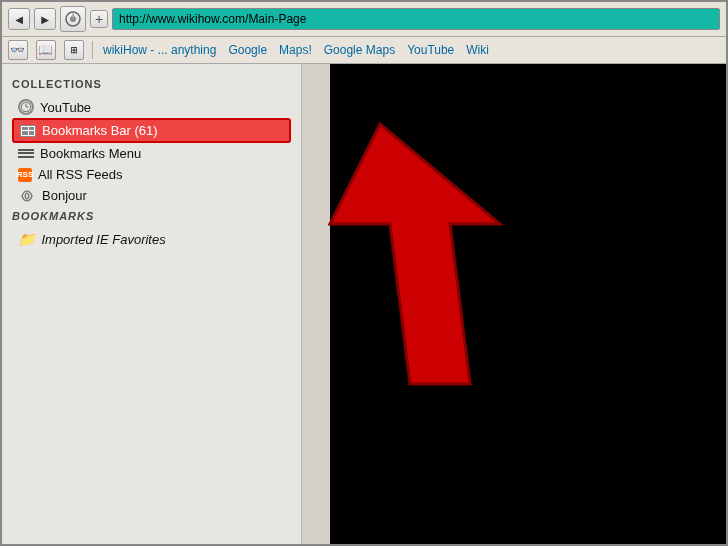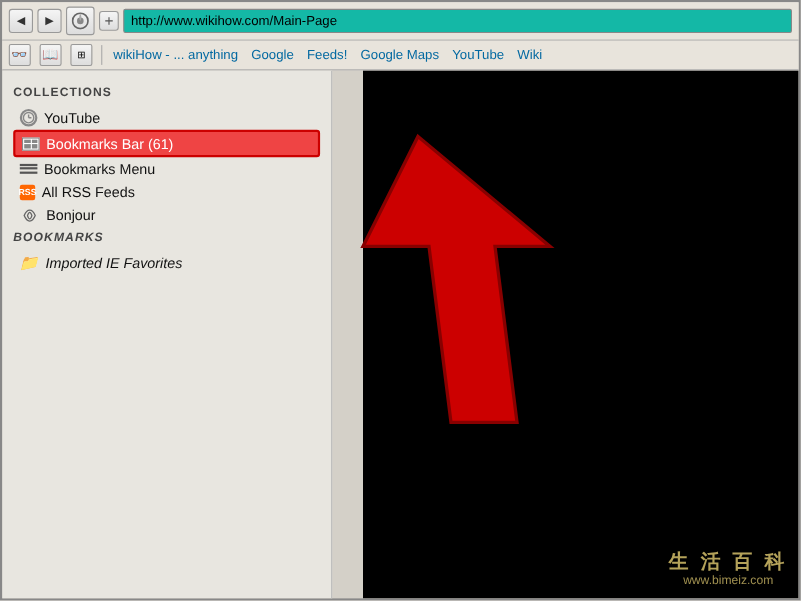--- a/index.html
+++ b/index.html
@@ -321,21 +321,21 @@
     <div class="bm-icon">
       <span style="font-size:12px">👓</span>
     </div>
     <div class="bm-icon">
       <span style="font-size:12px">📖</span>
     </div>
     <div class="bm-grid">⊞</div>
     <div class="bm-separator"></div>
     <span class="bm-link">wikiHow - ... anything</span>
     <span class="bm-link">Google</span>
-    <span class="bm-link">Feeds!</span>
+    <span class="bm-link">Maps!</span>
     <span class="bm-link">Google Maps</span>
     <span class="bm-link">YouTube</span>
     <span class="bm-link">Wiki</span>
   </div>
 
   <div class="content-area">
 
     <div class="left-panel">
 
       <div class="section-header">COLLECTIONS</div>
@@ -402,20 +402,16 @@
           160,60
           280,160
           230,160
           250,320
           190,320
           170,160
           110,160
         " fill="#cc0000" stroke="#880000" stroke-width="3"></polygon>
       </svg>
 
-      <div class="watermark">
-        <div class="watermark-text">生 活 百 科</div>
-        <div class="watermark-url">www.bimeiz.com</div>
-      </div>
 
     </div>
   </div>
 </div>
 
 </body></html>

